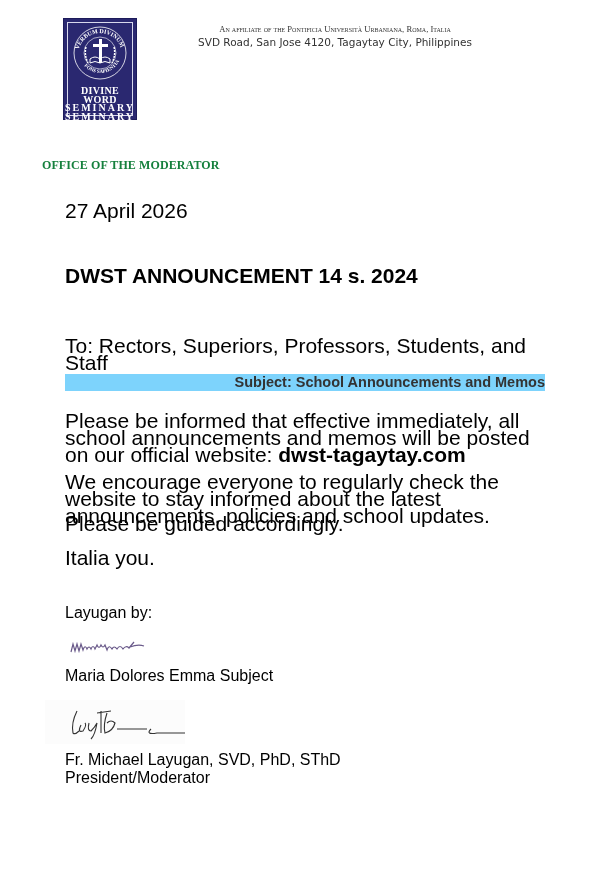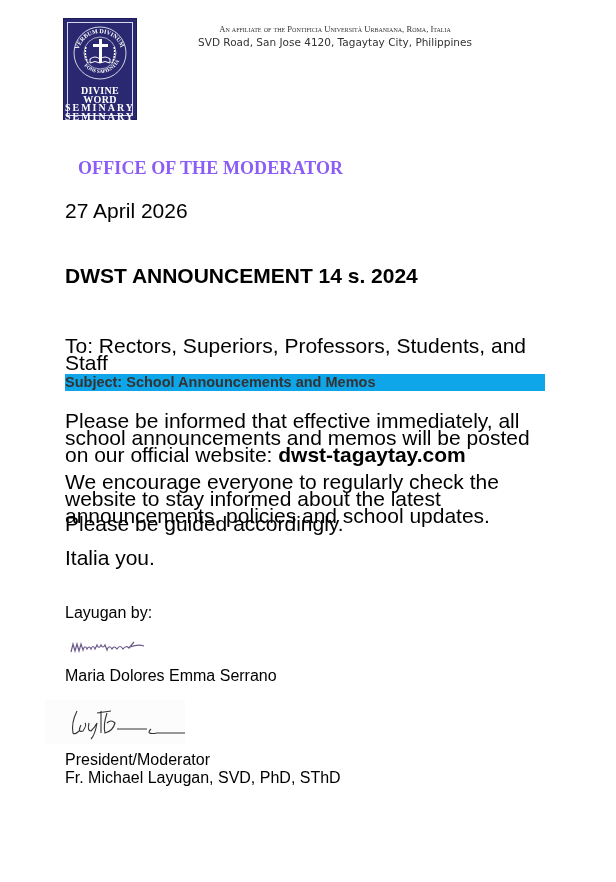--- a/index.html
+++ b/index.html
@@ -9,27 +9,27 @@
     .logo-inner { position: absolute; left: 3px; top: 3px; right: 3px; bottom: 3px; border: 1px solid #d8d8ec; }
     .logo-seal { position: absolute; left: 8px; top: 6px; width: 56px; height: 56px; }
     .logo-text { position: absolute; left: 0; right: 0; top: 68px; text-align: center; font-family: "Liberation Serif", serif; color: #ffffff; font-size: 10px; line-height: 8.5px; font-weight: bold; letter-spacing: 0.3px; }
     .logo-text .spaced { letter-spacing: 2px; }
 
     .letterhead { position: absolute; left: 165px; top: 24px; width: 340px; text-align: center; }
     .lh-title { font-family: "Liberation Serif", serif; font-weight: bold; color: #2b3a6b; font-size: 17px; line-height: 18px; letter-spacing: 0.2px; }
     .lh-affil { font-family: Liberation Serif, serif; font-size: 8.6px; color: #333; line-height: 11px; font-variant: small-caps; letter-spacing: 0px; }
     .lh-line { font-family: "DejaVu Sans", sans-serif; font-size: 10.5px; color: #333; line-height: 14px; }
 
-    .office { position: absolute; left: 42px; top: 158px; font-family: "Liberation Serif", serif; font-weight: bold; font-size: 18px; color: #8b5cf6; letter-spacing: 0.1px; margin-left: 36px; }
+    .office { position: absolute; left: 42px; top: 158px; font-family: "Liberation Serif", serif; font-weight: bold; font-size: 12px; color: #15803d; letter-spacing: 0.1px; }
 
     .content { position: absolute; left: 65px; width: 490px; font-size: 21px; line-height: 17px; }
     .date { top: 202px; }
     .ann { top: 267px; font-weight: bold; }
     .to { top: 321px; margin-top: 16px; }
-    .subject { top: 374px; left: 65px; width: 480px; text-align: left; font-weight: bold; color: #333; font-size: 14.5px; background: #0ea5e9; }
+    .subject { top: 374px; left: 65px; width: 480px; text-align: right; font-weight: bold; color: #333; font-size: 14.5px; background: #7dd3fc; }
     .p1 { top: 412px; }
     .p1 b { font-weight: bold; }
     .p2 { top: 473px; }
     .p3 { top: 515px; }
     .p4 { top: 549px; }
     .prepared { top: 604px; font-size: 16px; }
     .sig1 { position: absolute; left: 68px; top: 634px; width: 90px; height: 26px; }
     .name1 { top: 667px; font-size: 16px; }
     .sig2-box { position: absolute; left: 45px; top: 700px; width: 140px; height: 44px; background: #fcfcfc; }
     .sig2 { position: absolute; left: 67px; top: 705px; width: 120px; height: 36px; }
@@ -74,22 +74,22 @@
 
 <div class="content p1"><span>Please be informed that effective immediately, all school announcements and memos will be posted on our official website: </span><b>dwst-tagaytay.com</b></div>
 <div class="content p2">We encourage everyone to regularly check the website to stay informed about the latest announcements, policies and school updates.</div>
 <div class="content p3">Please be guided accordingly.</div>
 <div class="content p4">Italia you.</div>
 
 <div class="content prepared">Layugan by:</div>
 <svg class="sig1" viewBox="0 0 90 26">
   <path d="M3,18 L5,10 L7,17 L9,10 L11,17 L13,10 L15,16 Q17,10 19,15 Q21,11 23,15 Q25,10 27,15 L29,11 Q31,16 33,11 Q35,15 37,11 L39,16 Q41,10 44,15 Q46,11 49,15 Q52,10 55,15 Q58,11 61,14 L66,8 M62,13 Q70,10 76,12" fill="none" stroke="#6a5a8a" stroke-width="1.2"></path>
 </svg>
-<div class="content name1">Maria Dolores Emma Serrano</div>
+<div class="content name1">Maria Dolores Emma Subject</div>
 
 <div class="sig2-box"></div>
 <svg class="sig2" viewBox="0 0 120 36">
   <path d="M10,6 Q4,18 6,28 Q8,30 12,26 M14,20 Q10,28 16,26 Q20,20 18,18 M22,18 Q20,26 24,26 Q28,22 30,18 Q28,30 24,34 M34,6 L34,28 M30,8 L44,6 M40,8 Q36,20 38,28 Q46,26 48,18 Q44,14 40,18 M50,24 L80,24 M84,24 Q78,30 90,28 L118,28" fill="none" stroke="#333" stroke-width="1.1"></path>
 </svg>
 <div class="content name2">
+  <div>Fr. Michael Layugan, SVD, PhD, SThD</div>
   <div>President/Moderator</div>
-  <div>Fr. Michael Layugan, SVD, PhD, SThD</div>
 </div>
 
 </body></html>

